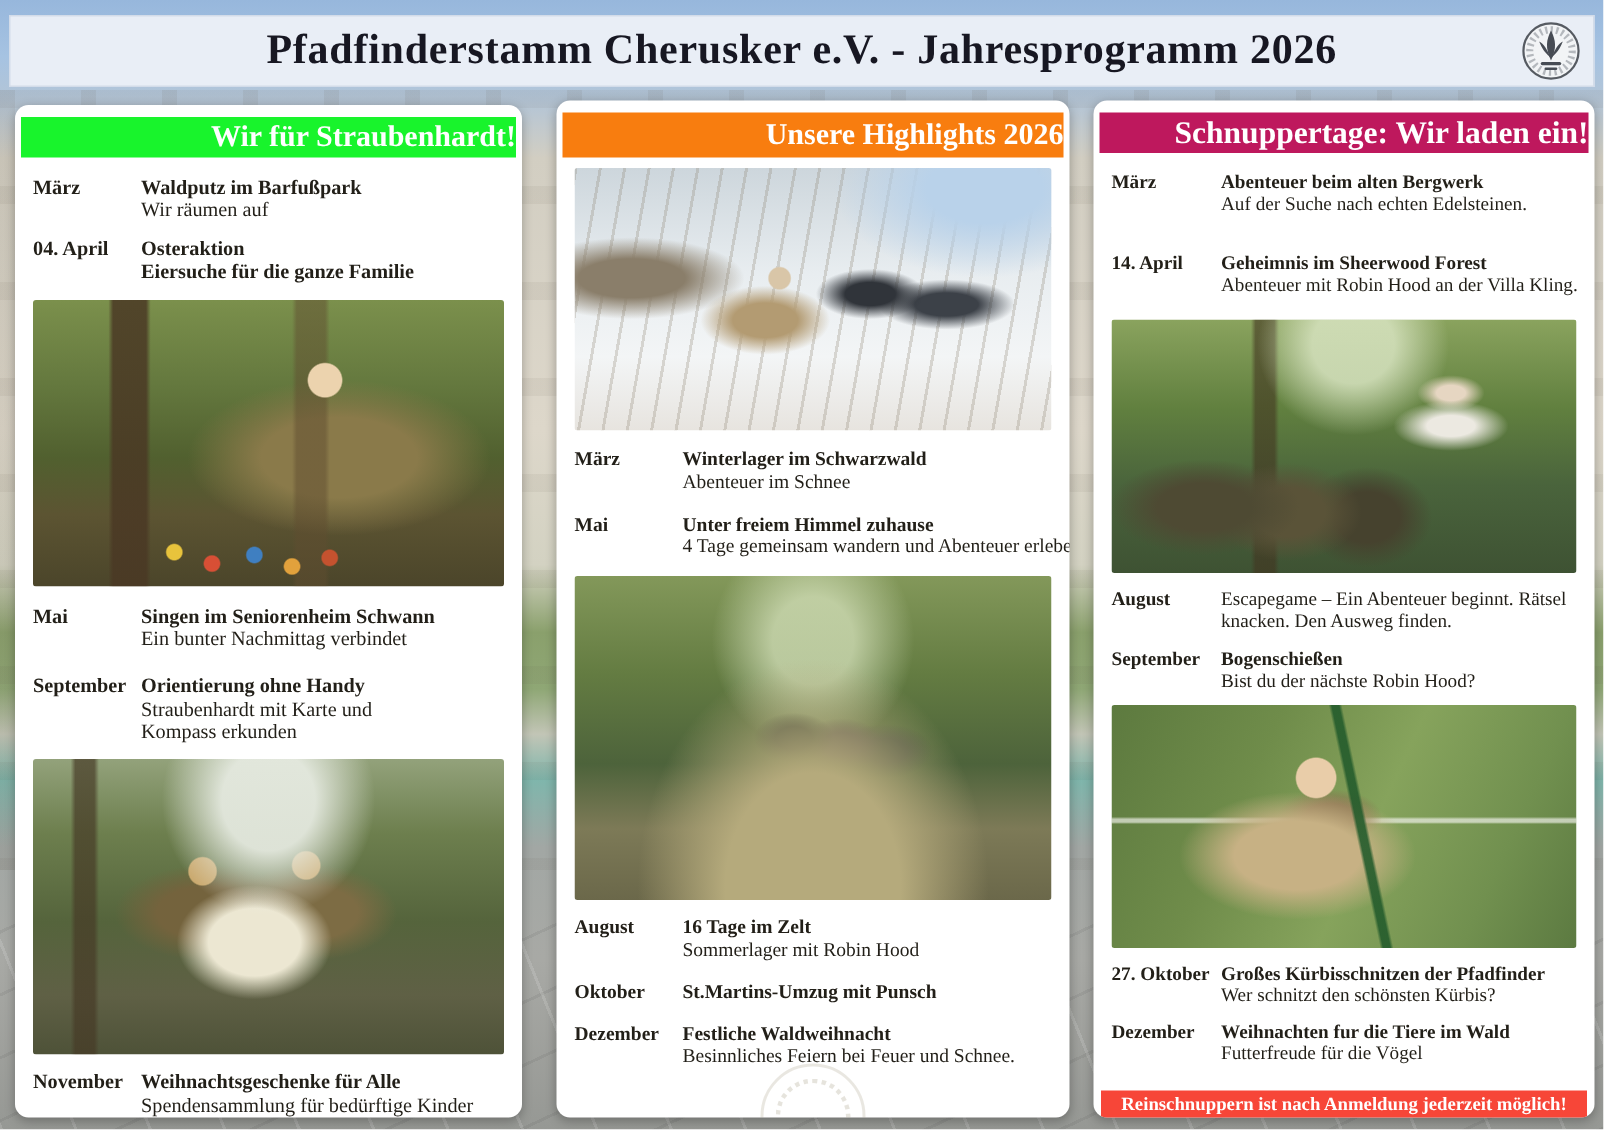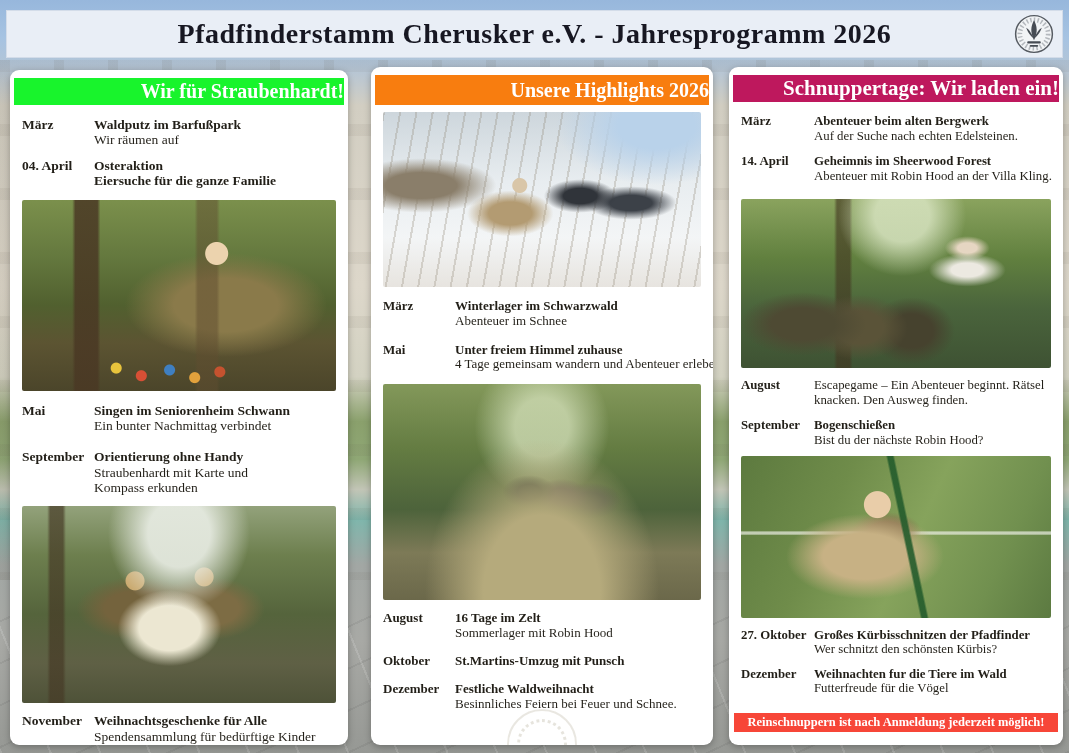--- a/index.html
+++ b/index.html
@@ -225,21 +225,21 @@
     <div class="col-header red">Schnuppertage: Wir laden ein!</div>
 
     <div class="row" style="margin-top:12px">
       <div class="date">März</div>
       <div class="info">
         <div class="etitle">Abenteuer beim alten Bergwerk</div>
         <div class="edesc">Auf der Suche nach echten Edelsteinen.</div>
       </div>
     </div>
 
-    <div class="row" style="margin-top:11px">
+    <div class="row" style="margin-top:25px">
       <div class="date">14. April</div>
       <div class="info">
         <div class="etitle">Geheimnis im Sheerwood Forest</div>
         <div class="edesc nw">Abenteuer mit Robin Hood an der Villa Kling.</div>
       </div>
     </div>
 
     <div class="photo ph-robin" style="margin-top:16px;height:169px"></div>
 
     <div class="row" style="margin-top:10px">

